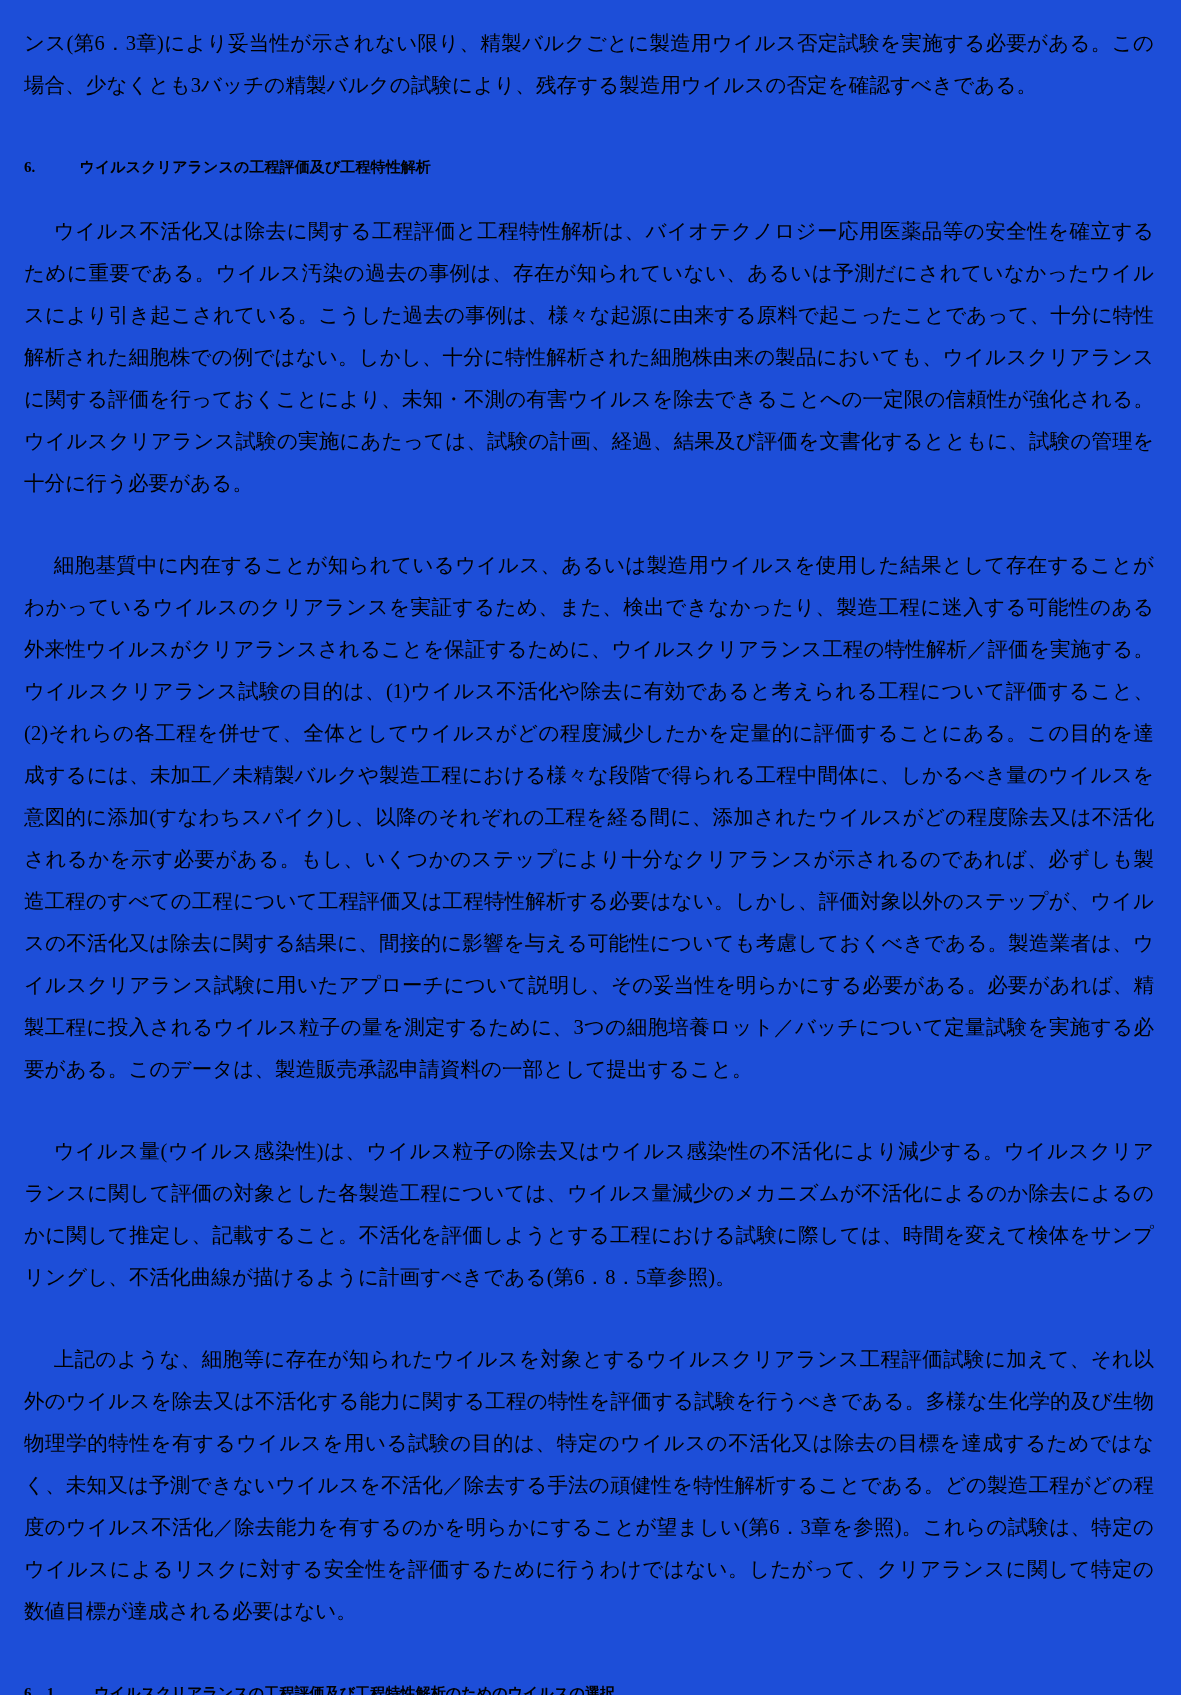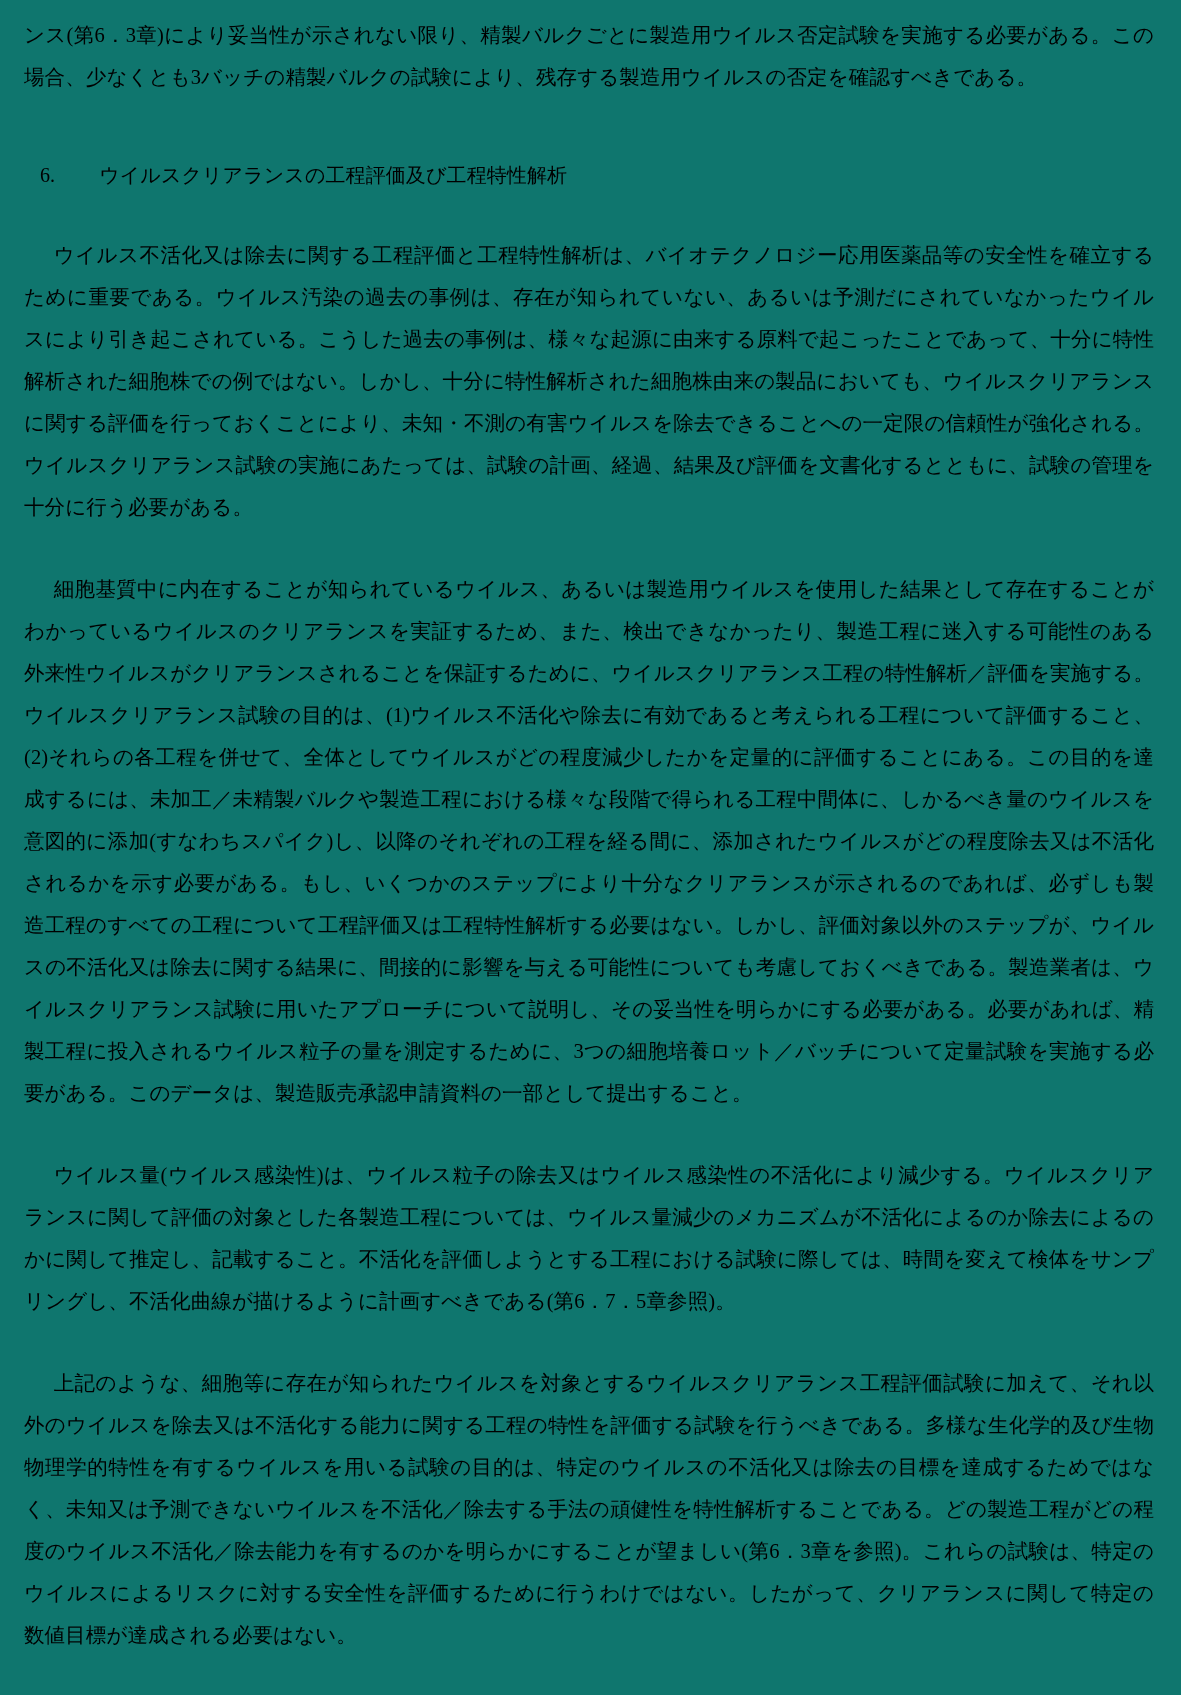--- a/index.html
+++ b/index.html
@@ -10,23 +10,23 @@
   }
   body {
     font-family: "Liberation Serif", "DejaVu Serif", serif;
     color: #000000;
   }
   .page {
     position: relative;
     width: 1181px;
     height: 1695px;
     margin: 0 auto;
-    background: #0f766e;
+    background: #1d4ed8;
     box-sizing: border-box;
-    padding: 14px 28px 0 24px;
+    padding: 22px 28px 0 24px;
     overflow: hidden;
   }
   .doc-body {
     width: 1130px;
   }
   
   .para {
     font-size: 20.5px;
     line-height: 42px;
     text-align: justify;
@@ -37,24 +37,24 @@
     overflow-wrap: anywhere;
   }
   .para.indent {
     text-indent: 1.45em;
     font-family: Liberation Serif, serif;
   }
   .gap-sm { height: 22px; }
   .gap-md { height: 40px; }
 
   .heading {
-    font-size: 20px;
+    font-size: 15px;
     line-height: 42px;
-    margin: 16px;
-    font-weight: normal;
+    margin: 0;
+    font-weight: bold;
     letter-spacing: 0.1px;
     white-space: pre;
   }
   .heading .num {
     display: inline;
   }
   .heading .sep {
     display: inline-block;
   }
   .sep-h1 { width: 44px; }
@@ -75,21 +75,21 @@
     <div class="gap-sm"></div>
 
     <p class="para indent">ウイルス不活化又は除去に関する工程評価と工程特性解析は、バイオテクノロジー応用医薬品等の安全性を確立するために重要である。ウイルス汚染の過去の事例は、存在が知られていない、あるいは予測だにされていなかったウイルスにより引き起こされている。こうした過去の事例は、様々な起源に由来する原料で起こったことであって、十分に特性解析された細胞株での例ではない。しかし、十分に特性解析された細胞株由来の製品においても、ウイルスクリアランスに関する評価を行っておくことにより、未知・不測の有害ウイルスを除去できることへの一定限の信頼性が強化される。ウイルスクリアランス試験の実施にあたっては、試験の計画、経過、結果及び評価を文書化するとともに、試験の管理を十分に行う必要がある。</p>
 
     <div class="gap-md"></div>
 
     <p class="para indent">細胞基質中に内在することが知られているウイルス、あるいは製造用ウイルスを使用した結果として存在することがわかっているウイルスのクリアランスを実証するため、また、検出できなかったり、製造工程に迷入する可能性のある外来性ウイルスがクリアランスされることを保証するために、ウイルスクリアランス工程の特性解析／評価を実施する。ウイルスクリアランス試験の目的は、(1)ウイルス不活化や除去に有効であると考えられる工程について評価すること、(2)それらの各工程を併せて、全体としてウイルスがどの程度減少したかを定量的に評価することにある。この目的を達成するには、未加工／未精製バルクや製造工程における様々な段階で得られる工程中間体に、しかるべき量のウイルスを意図的に添加(すなわちスパイク)し、以降のそれぞれの工程を経る間に、添加されたウイルスがどの程度除去又は不活化されるかを示す必要がある。もし、いくつかのステップにより十分なクリアランスが示されるのであれば、必ずしも製造工程のすべての工程について工程評価又は工程特性解析する必要はない。しかし、評価対象以外のステップが、ウイルスの不活化又は除去に関する結果に、間接的に影響を与える可能性についても考慮しておくべきである。製造業者は、ウイルスクリアランス試験に用いたアプローチについて説明し、その妥当性を明らかにする必要がある。必要があれば、精製工程に投入されるウイルス粒子の量を測定するために、3つの細胞培養ロット／バッチについて定量試験を実施する必要がある。このデータは、製造販売承認申請資料の一部として提出すること。</p>
 
     <div class="gap-md"></div>
 
-    <p class="para indent">ウイルス量(ウイルス感染性)は、ウイルス粒子の除去又はウイルス感染性の不活化により減少する。ウイルスクリアランスに関して評価の対象とした各製造工程については、ウイルス量減少のメカニズムが不活化によるのか除去によるのかに関して推定し、記載すること。不活化を評価しようとする工程における試験に際しては、時間を変えて検体をサンプリングし、不活化曲線が描けるように計画すべきである(第6．7．5章参照)。</p>
+    <p class="para indent">ウイルス量(ウイルス感染性)は、ウイルス粒子の除去又はウイルス感染性の不活化により減少する。ウイルスクリアランスに関して評価の対象とした各製造工程については、ウイルス量減少のメカニズムが不活化によるのか除去によるのかに関して推定し、記載すること。不活化を評価しようとする工程における試験に際しては、時間を変えて検体をサンプリングし、不活化曲線が描けるように計画すべきである(第6．8．5章参照)。</p>
 
     <div class="gap-md"></div>
 
     <p class="para indent">上記のような、細胞等に存在が知られたウイルスを対象とするウイルスクリアランス工程評価試験に加えて、それ以外のウイルスを除去又は不活化する能力に関する工程の特性を評価する試験を行うべきである。多様な生化学的及び生物物理学的特性を有するウイルスを用いる試験の目的は、特定のウイルスの不活化又は除去の目標を達成するためではなく、未知又は予測できないウイルスを不活化／除去する手法の頑健性を特性解析することである。どの製造工程がどの程度のウイルス不活化／除去能力を有するのかを明らかにすることが望ましい(第6．3章を参照)。これらの試験は、特定のウイルスによるリスクに対する安全性を評価するために行うわけではない。したがって、クリアランスに関して特定の数値目標が達成される必要はない。</p>
 
     <div class="gap-md"></div>
 
     <h3 class="heading"><span class="num">6．1</span><span class="sep sep-h2"></span><span>ウイルスクリアランスの工程評価及び工程特性解析のためのウイルスの選択</span></h3>
 
   </div>

